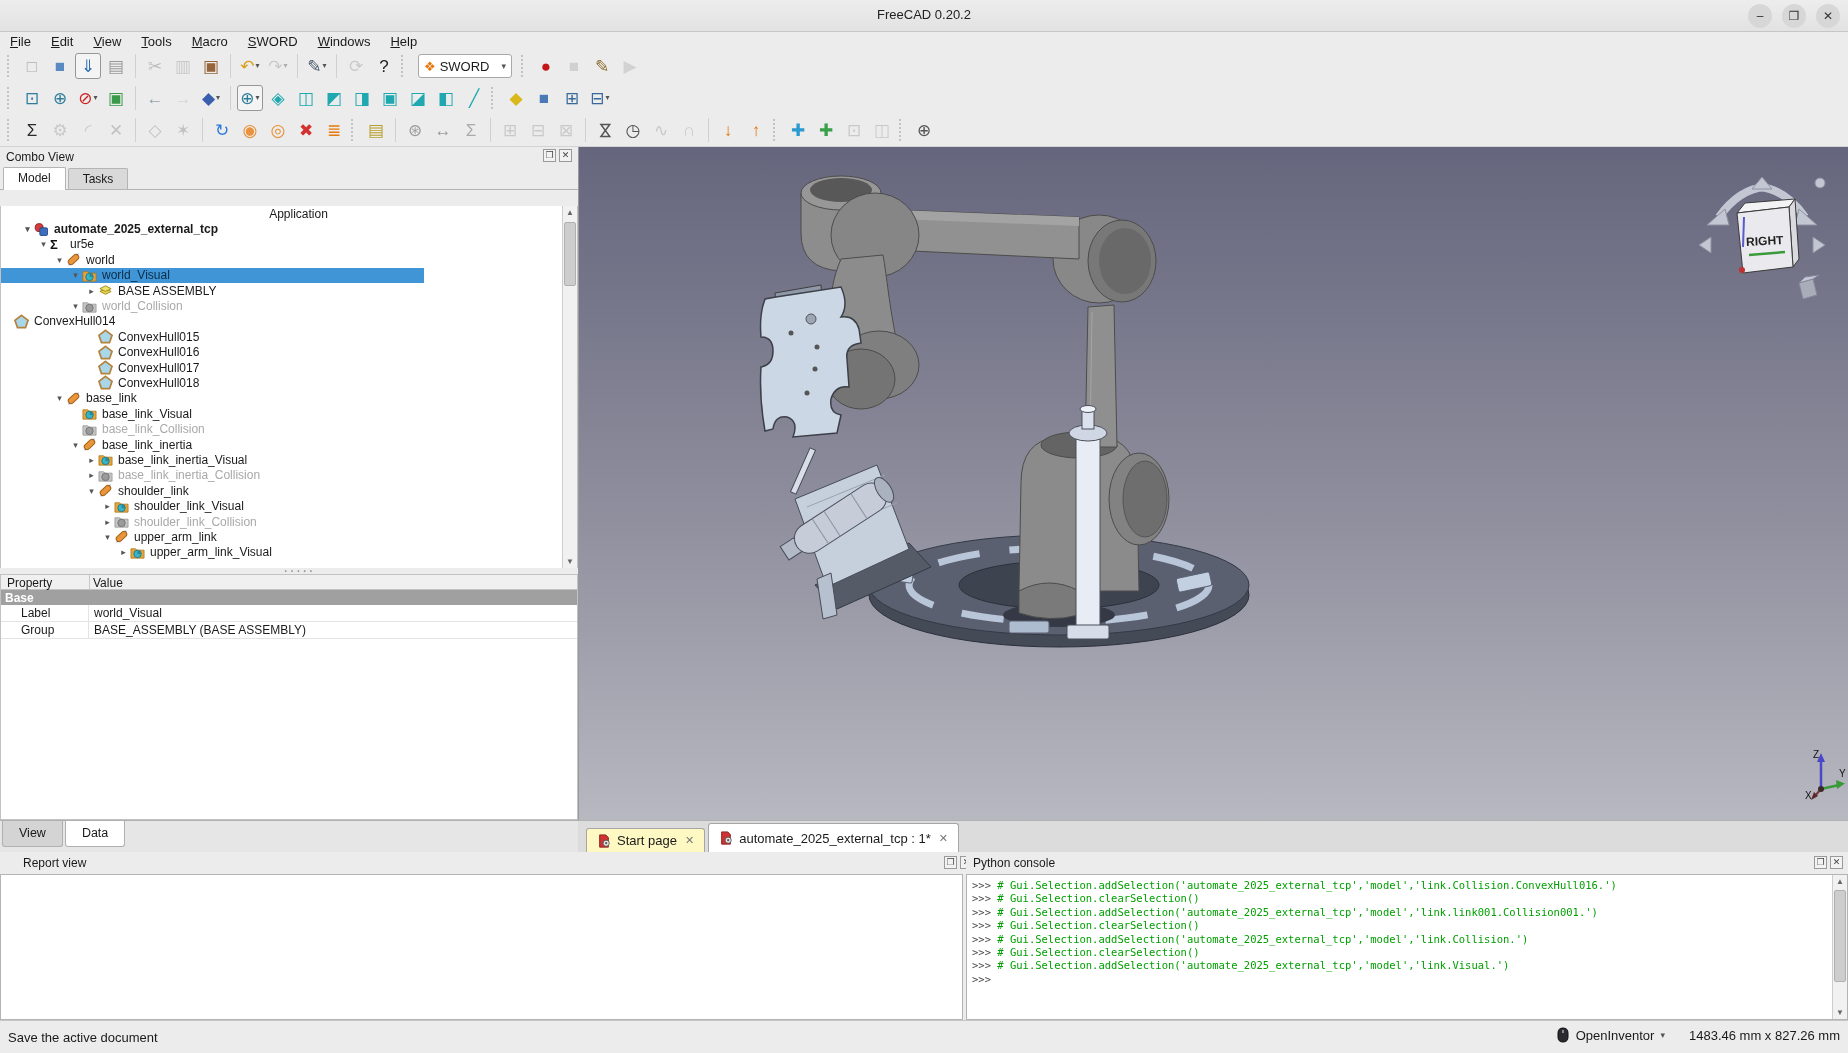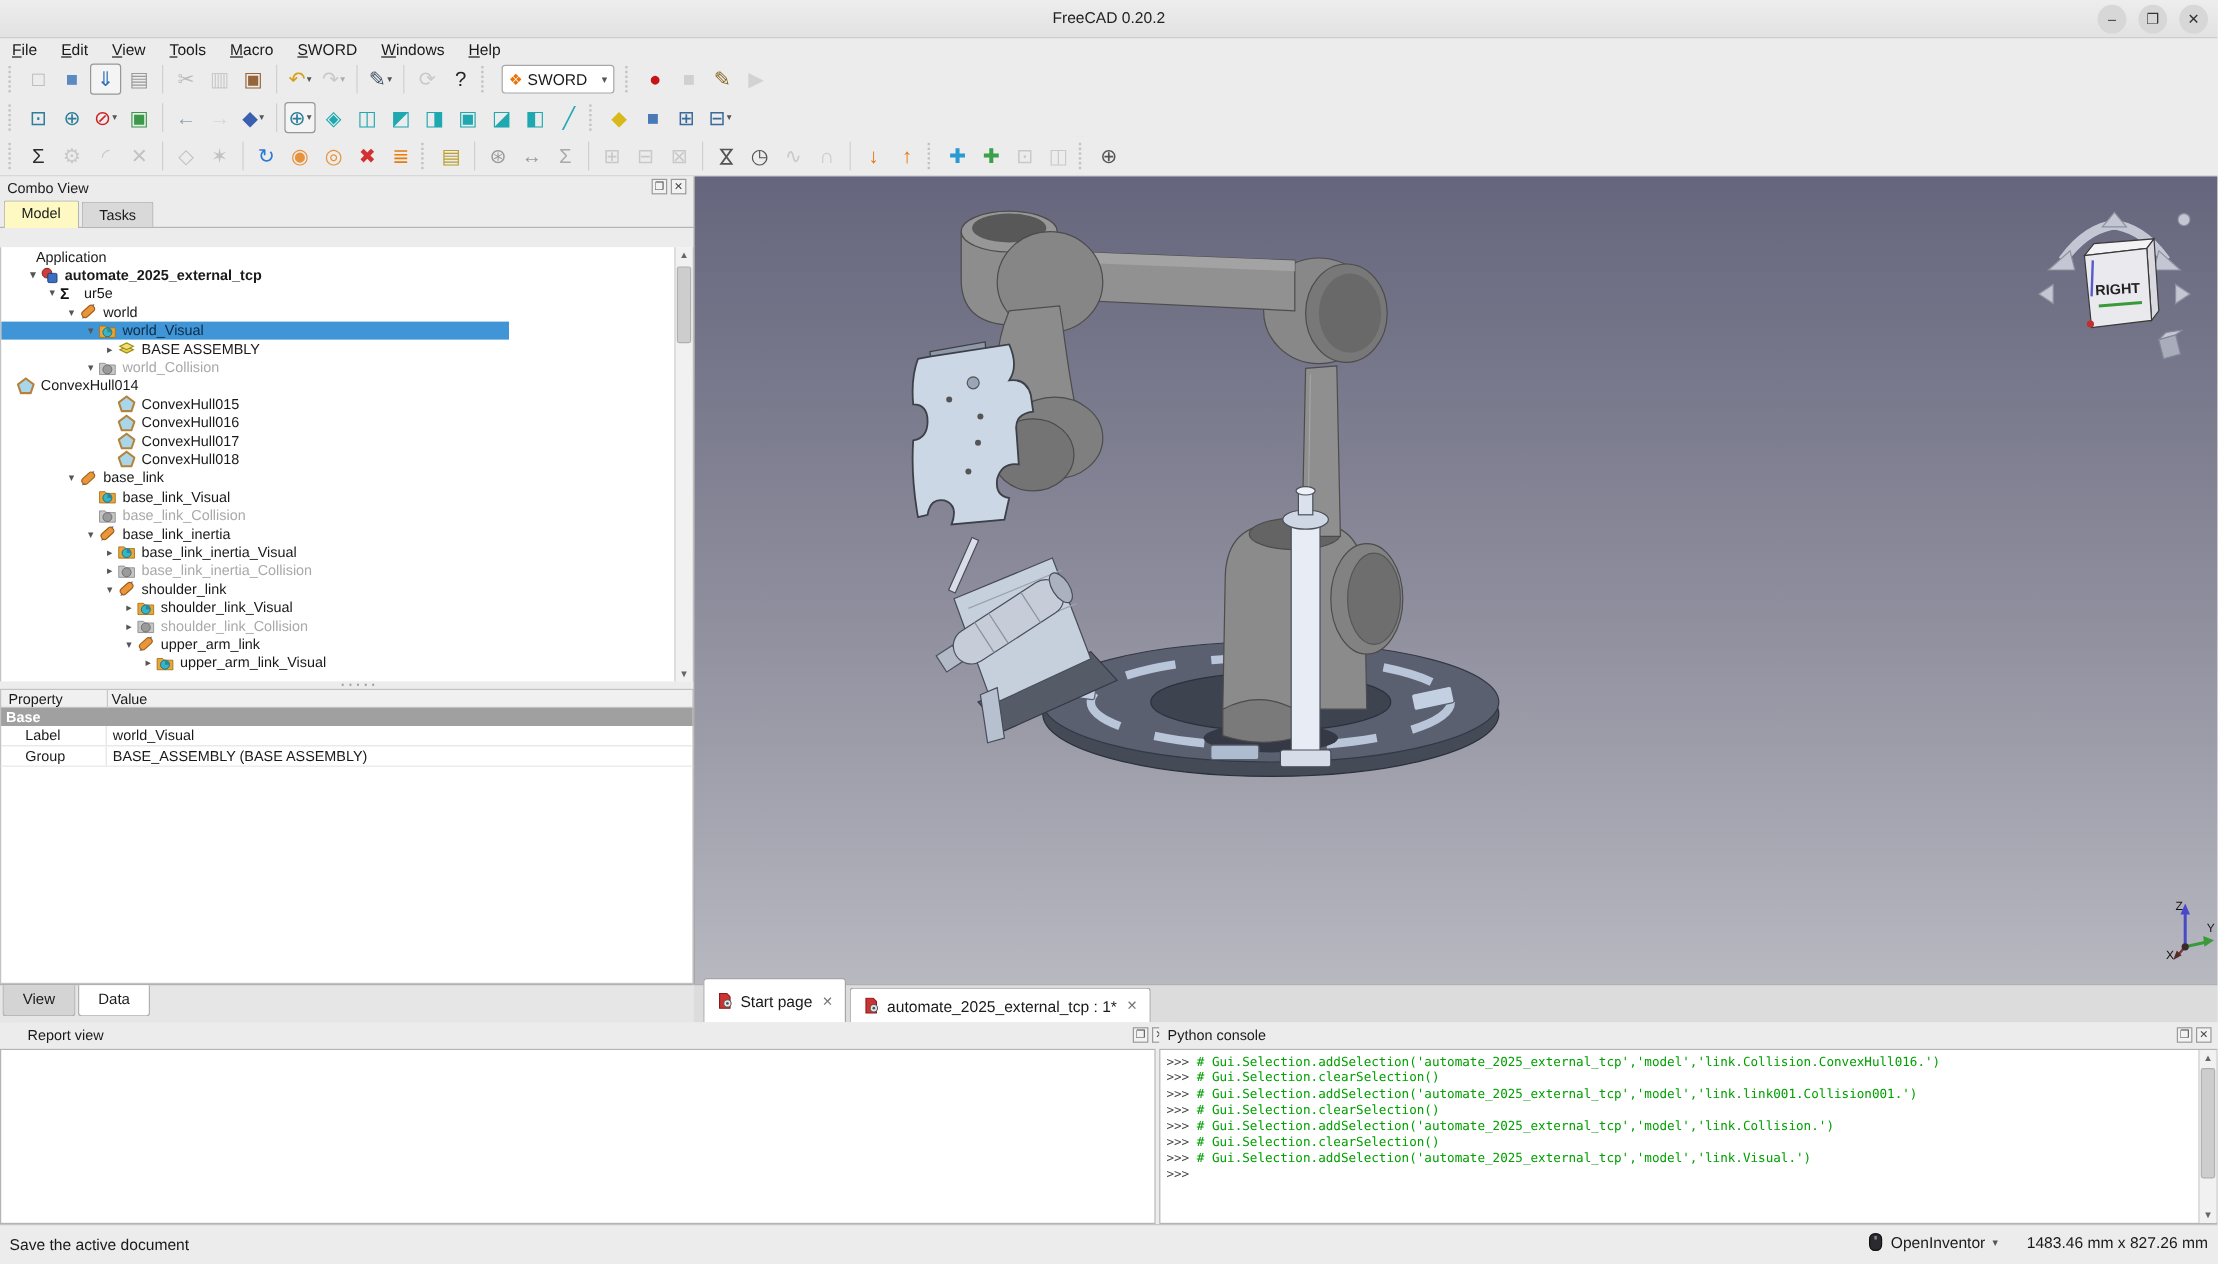--- a/index.html
+++ b/index.html
@@ -32,21 +32,21 @@
 #wbsel { width:94px; height:24px; background:#fff; border:1px solid #a8a8a8; border-radius:3px; display:flex; align-items:center; padding:0 5px; margin:0 6px; font-size:13px; gap:4px; }
 #wbsel .arrow { margin-left:auto; font-size:9px; color:#555; }
 
 
 #combo-title { position:absolute; left:0; top:147px; width:578px; height:20px; font-size:12px; padding:3px 0 0 6px; background:#ececec; }
 .float-btns { position:absolute; top:2px; display:flex; gap:3px; }
 #combo-title .float-btns { right:6px; }
 .fbtn { width:13px; height:13px; border:1px solid #9a9a9a; background:#f2f2f2; font-size:9px; line-height:11px; text-align:center; color:#444; }
 #combo-tabs { position:absolute; left:0; top:167px; width:578px; height:23px; border-bottom:1px solid #b4b4b4; background:#ececec; display:flex; align-items:flex-end; padding-left:3px; }
 .ctab { height:21px; padding:3px 14px; font-size:12px; border:1px solid #b4b4b4; border-bottom:none; background:#d9d9d9; margin-right:2px; border-radius:2px 2px 0 0; }
-.ctab.active { background:#fef9c3; height:23px; margin-bottom:-1px; }
+.ctab.active { background:#ffffff; height:23px; margin-bottom:-1px; }
 #tree-head { position:absolute; left:0; top:190px; width:578px; height:16px; background:#f0f0f0; border:1px solid #c2c2c2; border-top:none; font-size:12px; }
 #tree-head .hc1 { position:absolute; left:6px; top:1px; }
 #tree-head .hc2 { position:absolute; left:341px; top:1px; }
 #tree-head .hline1 { position:absolute; left:336px; top:0; width:1px; height:15px; background:#c8c8c8; }
 #tree-head .hline2 { position:absolute; left:433px; top:0; width:1px; height:15px; background:#c8c8c8; }
 #tree { position:absolute; left:0; top:206px; width:578px; height:362px; background:#fff; border-left:1px solid #c2c2c2; border-right:1px solid #c2c2c2; overflow:hidden; }
 .trow { height:15.4px; display:flex; align-items:center; font-size:12px; white-space:nowrap; }
 .trow.selected { background:linear-gradient(to right,#3f95d6 0,#3f95d6 423px,transparent 423px); color:#0b2c47; }
 .trow.disabled { color:#a9a9a9; }
 .trow .exp { width:13px; font-size:9px; color:#555; text-align:center; flex:none; }
@@ -75,21 +75,21 @@
 .btab.active { background:#fff; }
 
 
 #viewport { position:absolute; left:578px; top:147px; width:1270px; height:673px; background:linear-gradient(#65657d,#8f8f9e 55%,#b8b8c1); border-left:1px solid #9a9a9a; overflow:hidden; }
 #robot-svg { position:absolute; left:0; top:0; width:1270px; height:673px; }
 #navcube { position:absolute; left:1118px; top:28px; width:130px; height:132px; }
 #axes { position:absolute; left:1212px; top:600px; width:56px; height:62px; }
 
 
 #mdibar { position:absolute; left:578px; top:820px; width:1270px; height:32px; background:#dcdcdc; border-top:1px solid #b0b0b0; display:flex; align-items:flex-end; padding-left:8px; }
-.mtab { height:37px; display:flex; align-items:center; gap:6px; padding:0 10px; font-size:13px; border:1px solid #a6a6a6; border-bottom:none; background:#ffffff; margin-right:3px; border-radius:3px 3px 0 0; }
+.mtab { height:24px; display:flex; align-items:center; gap:6px; padding:0 10px; font-size:13px; border:1px solid #a6a6a6; border-bottom:none; background:#fef9c3; margin-right:3px; border-radius:3px 3px 0 0; }
 .mtab.active { background:#fff; height:29px; }
 .mtab svg { width:14px; height:14px; }
 .mtab .closex { font-size:11px; color:#777; margin-left:2px; }
 
 
 .dock-head { position:absolute; top:852px; height:22px; font-size:12px; padding:4px 0 0 7px; background:#ececec; }
 #report-head { left:16px; width:963px; }
 #report-head .float-btns { right:6px; top:4px; }
 #console-head { left:966px; width:882px; }
 #console-head .float-btns { right:5px; top:4px; }
@@ -374,21 +374,21 @@
     <span class="float-btns">
       <span class="fbtn">❐</span>
       <span class="fbtn">✕</span>
     </span>
   </div>
   <div id="combo-tabs">
       <span class="ctab active">Model</span>
       <span class="ctab">Tasks</span>
     </div>
   <div id="tree">
-      <div class="trow" style="padding-left: 16px;">
+      <div class="trow" style="padding-left: 6px; justify-content: center;">
         <span class="exp"></span>
         <span>Application</span>
       </div>
       <div class="trow bold" style="padding-left: 20px;">
         <span class="exp">▾</span>
         <span class="ticon">
           <svg viewBox="0 0 16 16">
             <circle cx="5.5" cy="6" r="4.3" fill="#d43c3c" stroke="#7a1616" stroke-width="0.8"></circle>
             <rect x="6.2" y="6.2" width="8.2" height="8.2" rx="1.2" fill="#3a6fc0" stroke="#1a3a7a" stroke-width="0.8"></rect>
           </svg>

